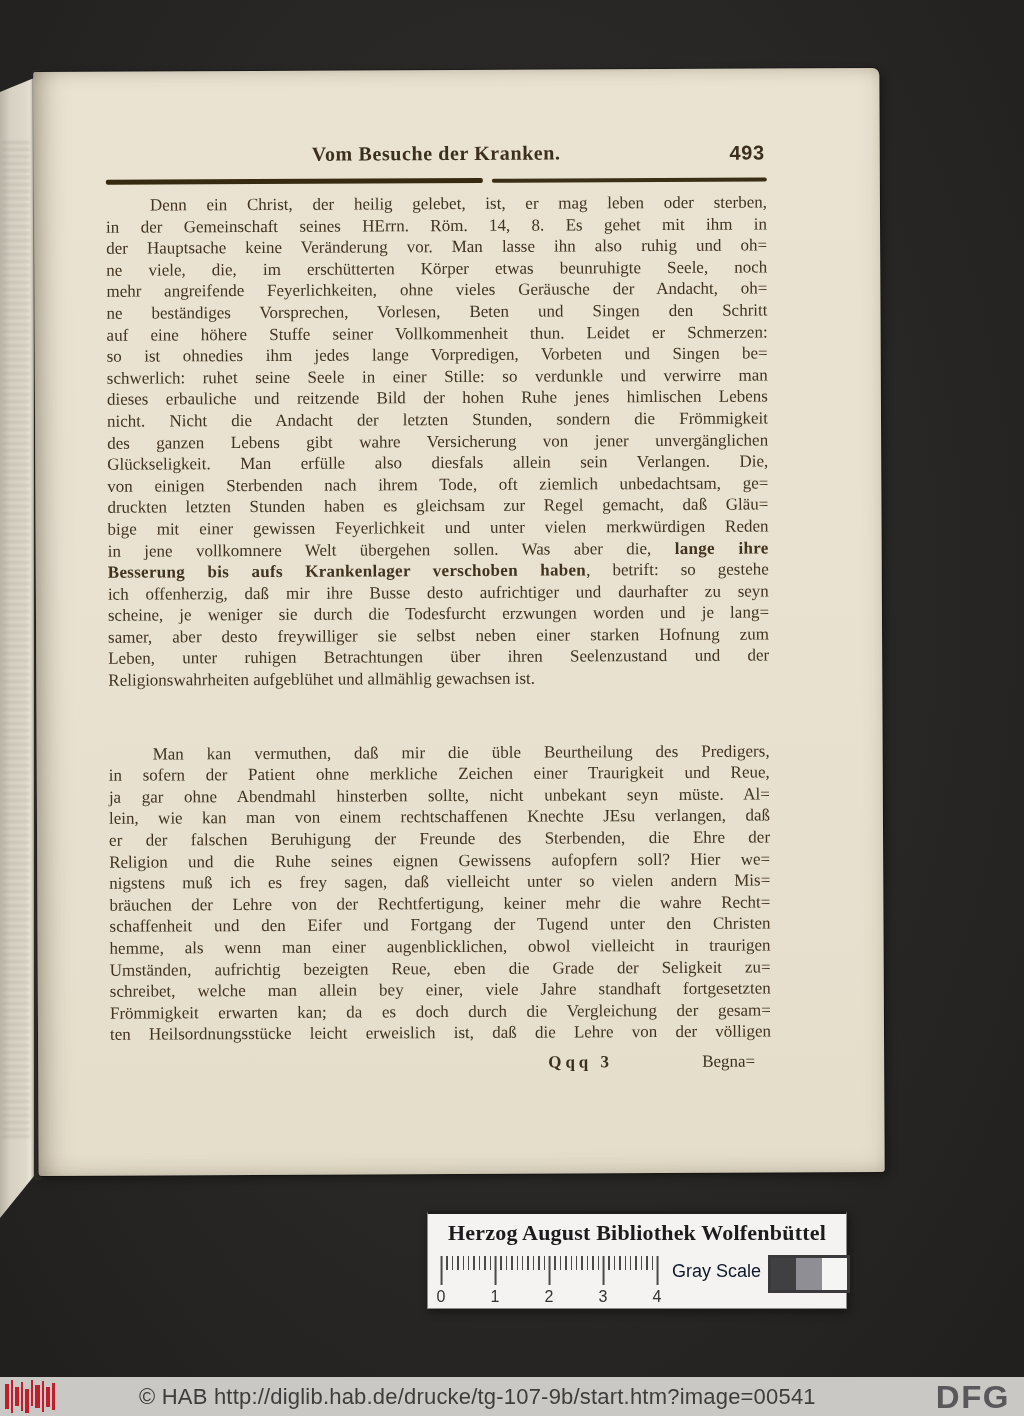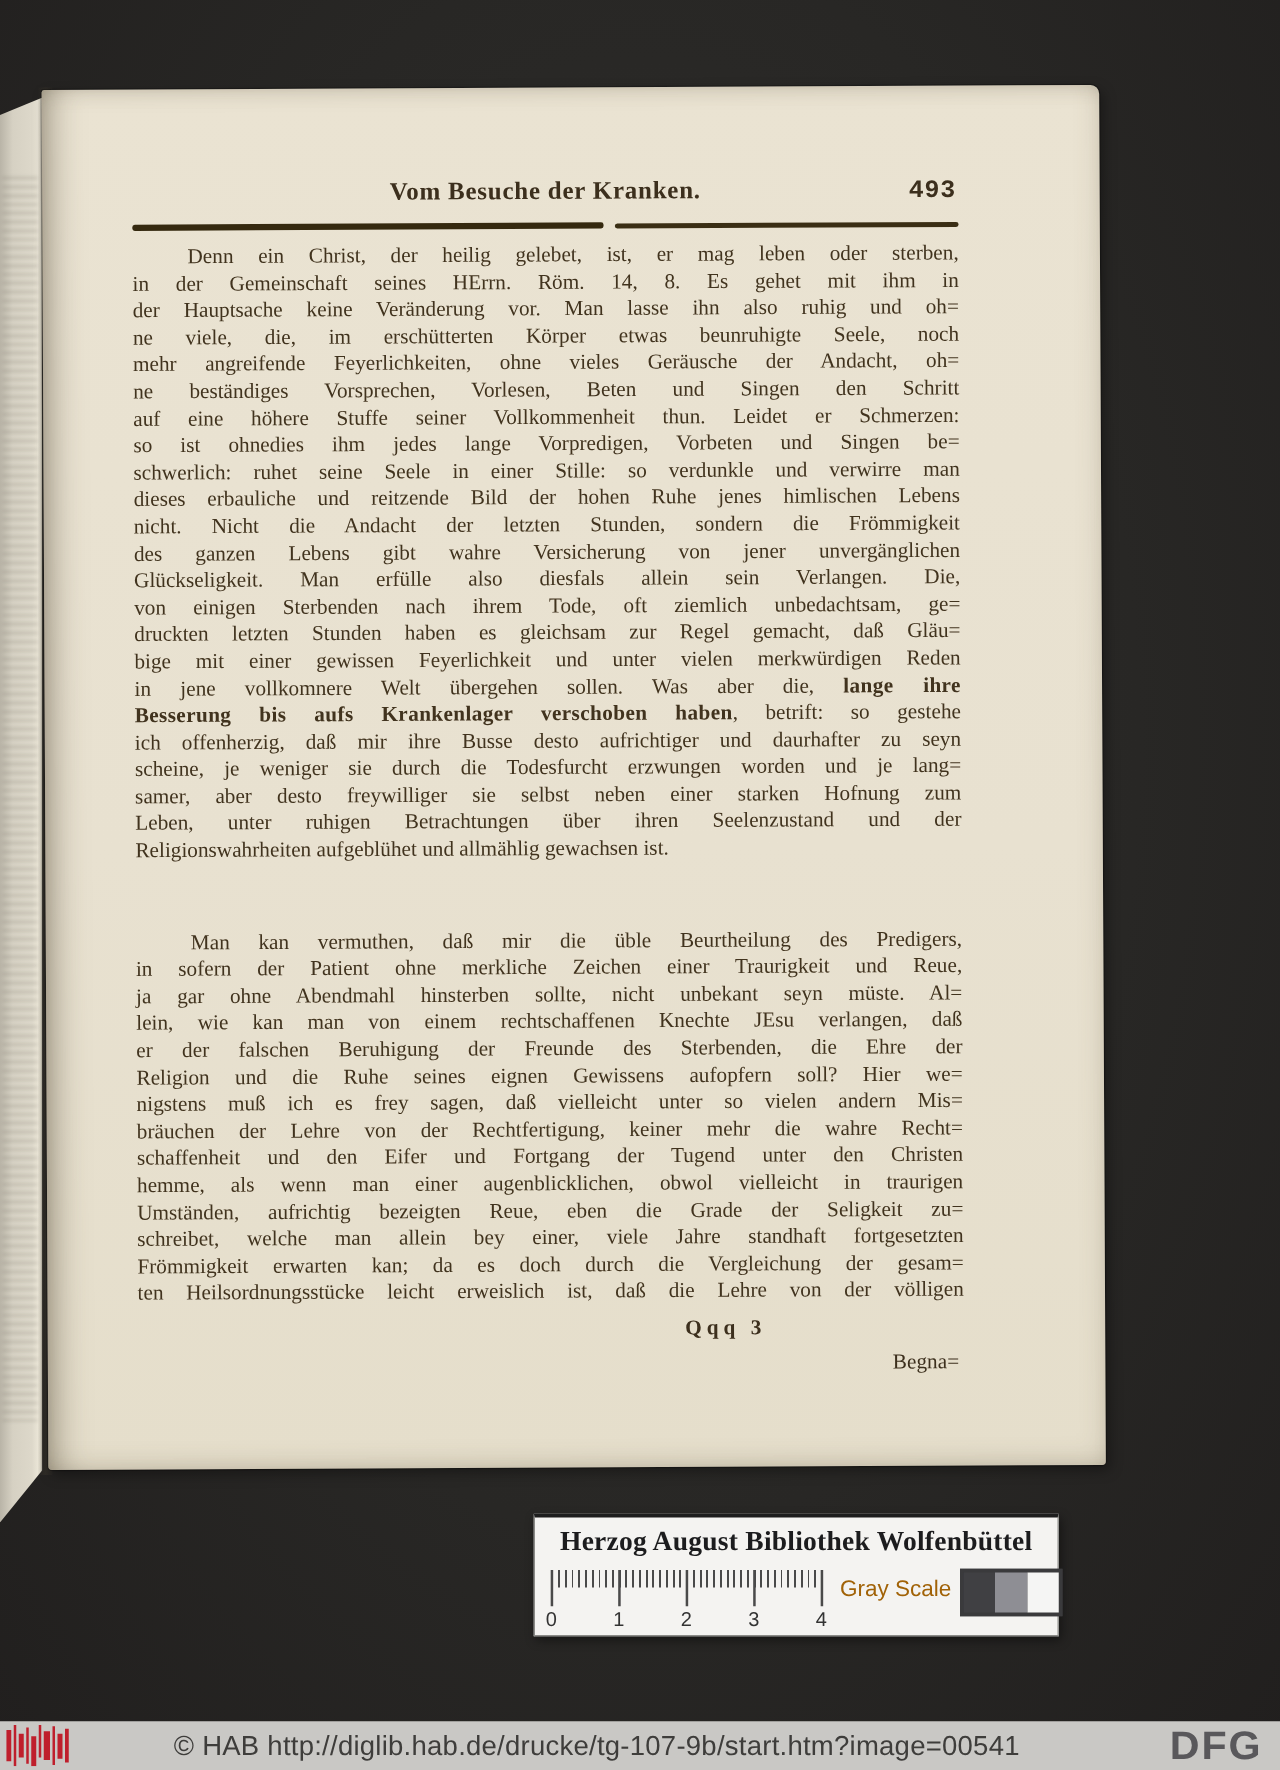--- a/index.html
+++ b/index.html
@@ -32,49 +32,49 @@
     box-shadow:
       inset 22px 0 30px -20px rgba(72,62,44,.6),
       inset -8px -10px 28px -18px rgba(95,85,62,.45),
       inset 0 10px 22px -16px rgba(95,85,62,.4),
       0 0 0 1px rgba(0,0,0,.25), 3px 4px 10px rgba(0,0,0,.35);
     color:#3c2f1d;
   }
   .content{position:relative;padding:72px 113px 0 72px;}
   .page-header{position:relative;height:32px;font-size:20px;letter-spacing:.6px;}
   .running-title{position:absolute;left:0;right:0;text-align:center;font-family:"Liberation Serif",serif;font-weight:600;}
-  .folio{position:absolute;right:2px;top:1px;font-family:Liberation Mono, monospace;font-weight:600;}
+  .folio{position:absolute;right:2px;top:1px;font-family:Liberation Sans, sans-serif;font-weight:600;}
   .rule-row{display:flex;gap:9px;margin-top:4px;}
   .rule-row .seg1{flex:0 0 57%;height:5px;background:#35290f;border-radius:2px;}
   .rule-row .seg2{flex:1;height:4px;margin-top:1px;background:#3a2e14;border-radius:2px;}
   
   .para{margin-top:10px;font-family:"Liberation Serif",serif;font-size:17px;color:#41331e;}
   .para + .para{margin-top:52px;}
   .line{height:21.6px;line-height:21.6px;text-align:justify;text-align-last:justify;white-space:nowrap;}
   .line.indent{text-indent:44px;}
   .line.short{text-align-last:left;}
   .line .b{font-weight:700;letter-spacing:.3px;}
   .sig-row{position:relative;height:24px;margin-top:9px;font-family:"Liberation Serif",serif;font-size:17px;}
   .sig-mark{position:absolute;left:438px;letter-spacing:4px;font-weight:700;}
-  .catchword{position:absolute;right:4px;margin-top:28px;}
+  .catchword{position:absolute;right:16px;}
   
   .lib-label{
     position:absolute;left:427px;top:1211px;width:420px;height:98px;
     background:#f4f3f1;border:1px solid #8b8b88;border-top:3px solid #1d1d1d;
     box-shadow:2px 3px 8px rgba(0,0,0,.45);box-sizing:border-box;
   }
   .lib-title{margin-top:6px;text-align:center;font-family:"Liberation Serif",serif;font-weight:bold;font-size:22px;color:#1c1c1e;letter-spacing:.2px;}
   .ruler{position:absolute;left:13px;top:42px;width:216px;height:50px;}
   .ruler::before{content:"";position:absolute;left:0;top:0;width:216px;height:14px;
     background:repeating-linear-gradient(to right, #4a4a4a 0 1.4px, transparent 1.4px 5.4px);}
   .rnum{position:absolute;bottom:0;transform:translateX(-50%);font-size:16px;color:#333;}
   .rnum::before{content:"";position:absolute;left:50%;bottom:21px;width:2px;height:29px;background:#4a4a4a;}
   .rnum:nth-child(1){left:0;} .rnum:nth-child(2){left:25%;} .rnum:nth-child(3){left:50%;}
   .rnum:nth-child(4){left:75%;} .rnum:nth-child(5){left:100%;}
-  .grayscale-label{position:absolute;left:239px;top:47px;width:94px;text-align:right;font-size:18px;color:#a16207;}
+  .grayscale-label{position:absolute;left:239px;top:47px;width:94px;text-align:right;font-size:18px;color:#0f172a;}
   .patch-frame{position:absolute;left:340px;top:41px;width:82px;height:38px;display:flex;
     border:3px solid #3a3a3c;box-sizing:border-box;background:#3a3a3c;}
   .patch{flex:1;}
   
   .footer-strip{
     position:absolute;left:0;bottom:0;width:1024px;height:39px;background:#c9c8c5;
     display:flex;align-items:center;
   }
   .color-marks{margin-left:5px;width:54px;height:33px;flex:0 0 auto;}
   .footer-url{flex:1;text-align:center;font-size:22px;color:#3e3d3b;letter-spacing:.2px;padding-right:40px;}

